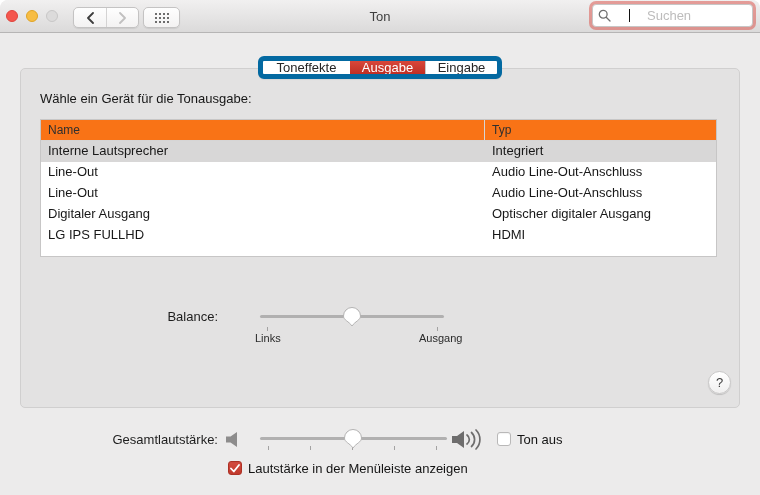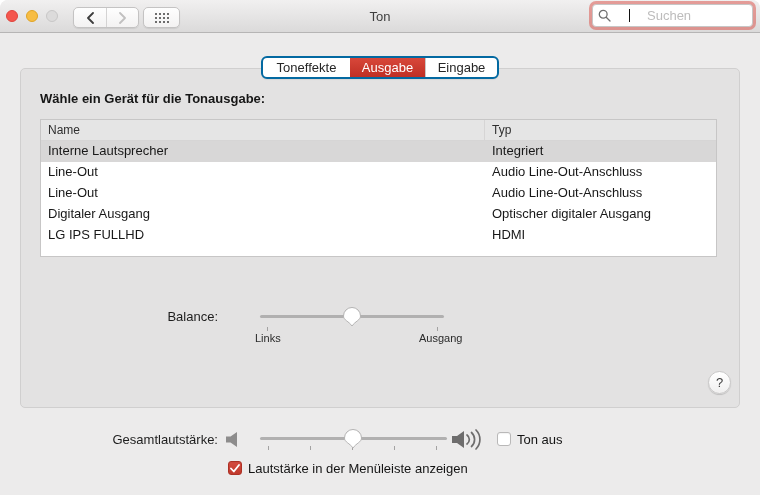--- a/index.html
+++ b/index.html
@@ -25,34 +25,34 @@
   .win-title { position:absolute; left:0; right:0; top:0; height:33px; display:flex;
     align-items:center; justify-content:center; font-size:13px; color:#3f3f3f; pointer-events:none; }
   .searchfield { position:absolute; right:7px; top:4px; width:161px; height:23px;
     background:#fff; border:1px solid #c7c6c6; border-radius:4px;
     box-shadow:0 0 0 3px rgba(219,87,80,.55); display:flex; align-items:center; padding:0 5px;gap:16px; }
   .searchfield .caret { width:1px; height:13px; background:#111; margin:0 1px 0 2px; }
   .searchfield .ph { font-size:13px; color:#bdbcbc; }
 
   
   .tabs { position:absolute; top:56px; left:50%; transform:translateX(-50%); display:flex;
-    height:23px; background:#fff; border:2px solid #0369a1; border-radius:6px; overflow:hidden;
+    height:23px; background:#fff; border:5px solid #0369a1; border-radius:6px; overflow:hidden;
     box-shadow:0 1px 1px rgba(0,0,0,.06); z-index:3; }
   .tab { font-size:13px; color:#262626; display:flex; align-items:center; justify-content:center; }
   .tab + .tab { border-left:1px solid #c9c8c8; }
   .tab.sel { background:linear-gradient(180deg,#d8473a,#bf2f24); color:#fff; border-left:none; }
 
   
   .pane { position:absolute; left:20px; top:68px; width:720px; height:340px;
     background:#e3e2e2; border:1px solid #d0cfcf; border-radius:5px; }
-  .h-bold { position:absolute; left:40px; top:91px; font-size:13px; font-weight:bold; color:#161616;text-align:right; }
+  .h-bold { position:absolute; left:40px; top:91px; font-size:13px; font-weight:normal; color:#161616;text-align:right; }
 
   .table { position:absolute; left:40px; top:119px; width:677px; height:138px;
     background:#fff; border:1px solid #c7c6c6; }
-  .thead { display:flex; height:21px; background:#e5e5e5; border-bottom:1px solid #d6d5d5; }
+  .thead { display:flex; height:21px; background:#f97316; border-bottom:1px solid #d6d5d5; }
   .th { font-size:12px; color:#2f2f2f; padding:3px 0 0 7px; }
   .th-name { width:444px; border-right:1px solid #d6d5d5; }
   .th-typ { flex:1; }
   .trow { display:flex; height:21px; }
   .trow.sel { background:#d8d7d7; }
   .td { font-size:13px; color:#181818; padding:2px 0 0 7px; white-space:nowrap; }
   .td-name { width:444px; }
   .td-typ { flex:1; }
 
   .h-reg { position:absolute; left:40px; top:272px; font-size:13px; color:#1d1d1d; }

